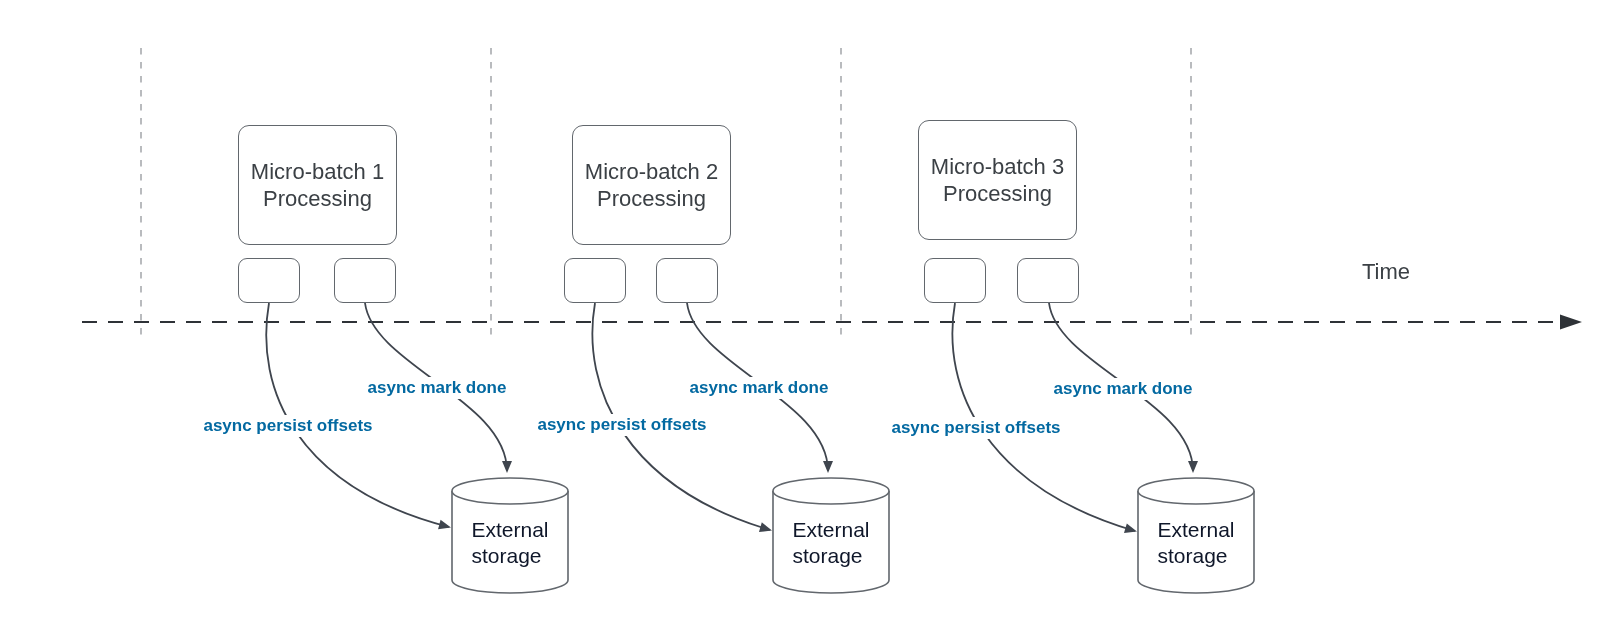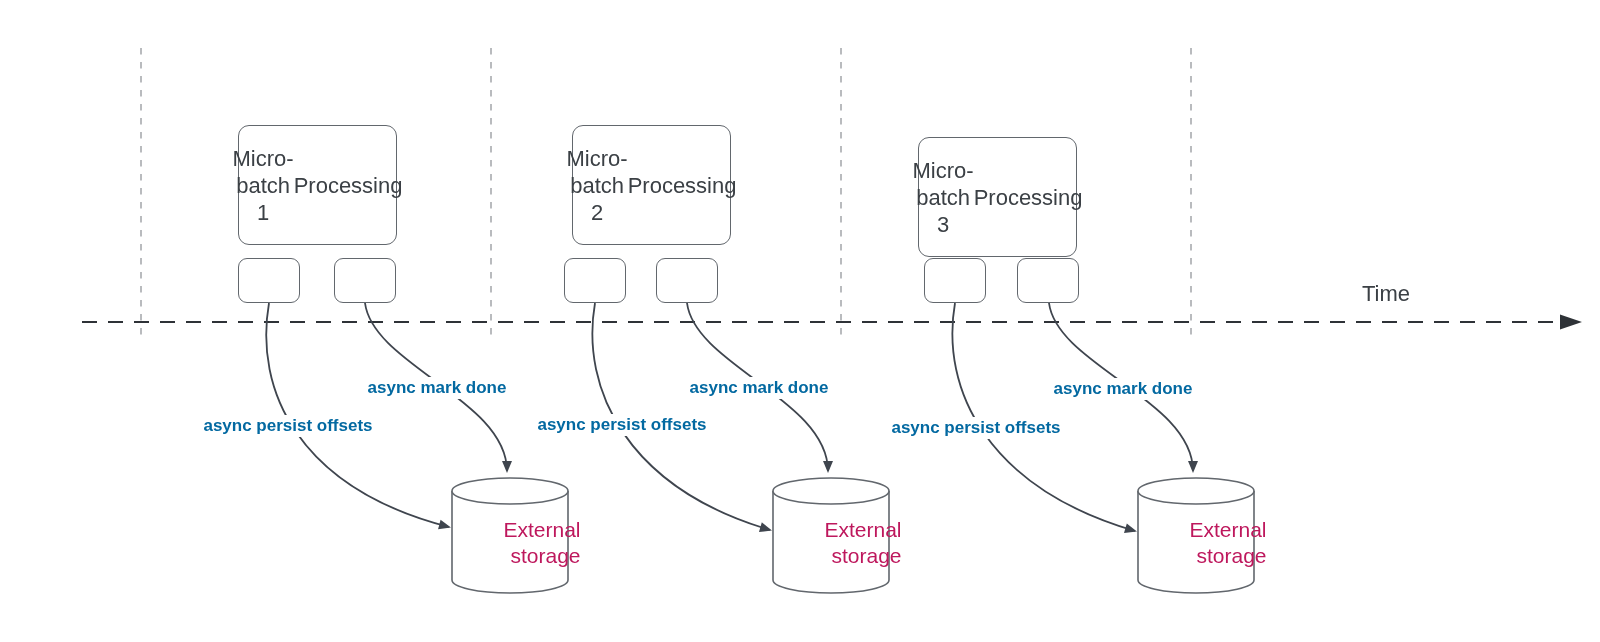--- a/index.html
+++ b/index.html
@@ -9,47 +9,47 @@
     background:#ffffff;
     font-family:"Liberation Sans","DejaVu Sans",sans-serif;
     overflow:hidden;
   }
   .stage svg{position:absolute;left:0;top:0;}
   .pbox{
     position:absolute;
     border:1.6px solid #62676d;
     border-radius:11px;
     background:#ffffff;
-    display:flex;
+    display:flex;flex-direction:column;
     align-items:center;justify-content:center;
     color:#3b4045;font-size:22px;line-height:27px;text-align:center;
   }
   .sbox{
     position:absolute;
     width:62px;height:45px;
     border:1.6px solid #62676d;
     border-radius:9px;
     background:#ffffff;
     box-sizing:border-box;
   }
   .alabel{
     position:absolute;
     transform:translate(-50%,-50%);
     font-weight:bold;font-size:17px;color:#0369a1;
     background:#ffffff;padding:1px 4px;white-space:nowrap;
   }
   .stext{
     position:absolute;
     transform:translate(-50%,-50%);
-    text-align:right;font-size:21px;line-height:26px;color:#be185d;margin-left:32px;
+    text-align:left;font-size:21px;line-height:26px;color:#0f172a;
   }
   .time{
     position:absolute;
     transform:translate(-50%,-50%);
-    font-size:22px;color:#3b4045;white-space:nowrap;margin-top:22px;
+    font-size:22px;color:#3b4045;white-space:nowrap;
   }
   .line{display:block;}
 </style>
 </head>
 <body>
 
 <div class="stage">
 
   <svg width="1600" height="642" viewBox="0 0 1600 642">
     <defs>
@@ -108,21 +108,21 @@
   </div>
   <div class="sbox" style="left:564px;top:258px"></div>
   <div class="sbox" style="left:656px;top:258px"></div>
   <div class="alabel" style="left:622px;top:425px">async persist offsets</div>
   <div class="alabel" style="left:759px;top:388px">async mark done</div>
   <div class="stext" style="left:831px;top:543px">
     <span class="line">External</span>
     <span class="line">storage</span>
   </div>
 
-  <div class="pbox" style="left:918px;top:137px;width:157px;height:118px">
+  <div class="pbox" style="left:918px;top:120px;width:157px;height:118px">
     <span class="line">Micro-batch 3</span>
     <span class="line">Processing</span>
   </div>
   <div class="sbox" style="left:924px;top:258px"></div>
   <div class="sbox" style="left:1017px;top:258px"></div>
   <div class="alabel" style="left:976px;top:428px">async persist offsets</div>
   <div class="alabel" style="left:1123px;top:389px">async mark done</div>
   <div class="stext" style="left:1196px;top:543px">
     <span class="line">External</span>
     <span class="line">storage</span>

